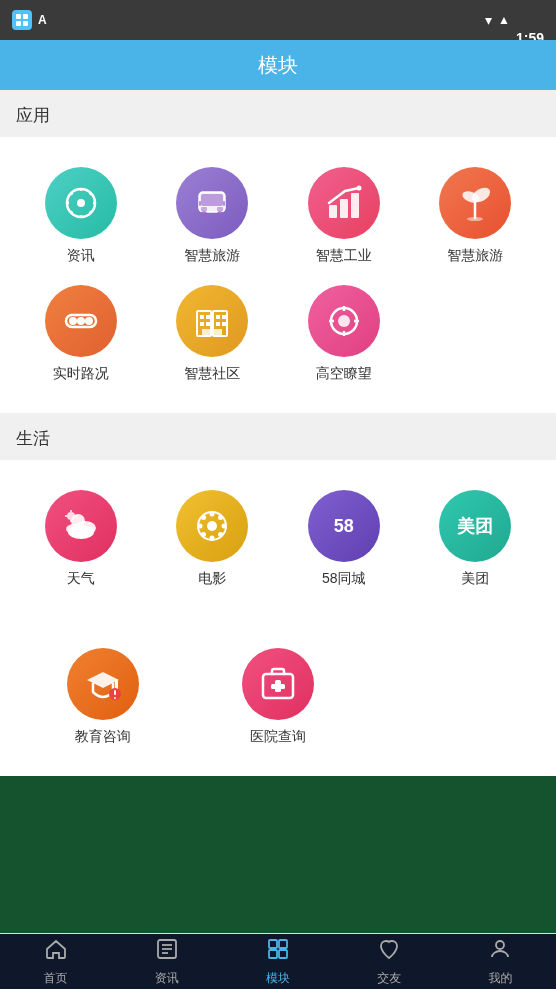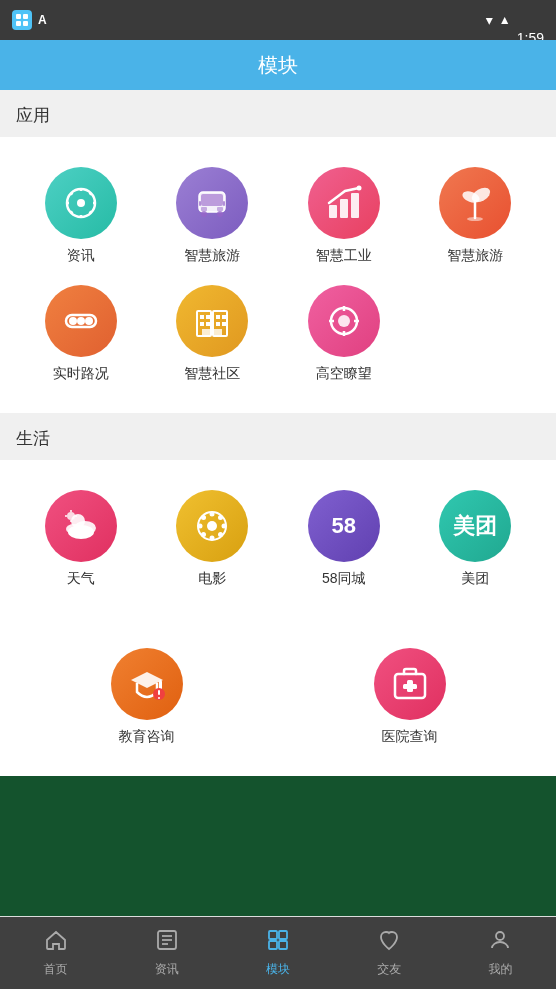--- a/index.html
+++ b/index.html
@@ -53,21 +53,21 @@
       font-size: 13px;
     }
     .status-wifi {
       font-size: 14px;
     }
     .status-signal {
       font-size: 12px;
     }
     .status-time {
       font-size: 14px;
-      font-weight: 400;
+      font-weight: 700;
       margin-top: 36px;
     }
 
     
     .header {
       height: 50px;
       background: #4ab3e8;
       display: flex;
       align-items: center;
       justify-content: center;
@@ -144,29 +144,29 @@
 
     
     .app-icon svg {
       width: 40px;
       height: 40px;
       fill: white;
     }
     .app-icon .text-icon {
       color: white;
       font-weight: bold;
-      font-size: 22px;
+      font-size: 18px;
       line-height: 1;
       text-align: center;
     }
 
     
     .bottom-nav {
-      height: 73px;
-      background: #404040;
+      height: 56px;
+      background: #0f172a;
       border-top: 1px solid #ddd;
       display: flex;
       align-items: center;
       justify-content: space-around;
       flex-shrink: 0;
     }
     .nav-item {
       display: flex;
       flex-direction: column;
       align-items: center;
@@ -185,21 +185,21 @@
       font-size: 12px;
       color: #aaa;
     }
     .nav-label.active {
       color: #4ab3e8;
     }
 
     
     .app-grid-3 {
       display: grid;
-      grid-template-columns: repeat(2, 1fr);
+      grid-template-columns: repeat(3, 1fr);
       gap: 20px 0;
       padding: 10px 5px;
     }
   </style>
 </head>
 <body>
 
 <div class="status-bar">
   <div class="status-left">
     <div class="status-icon">

